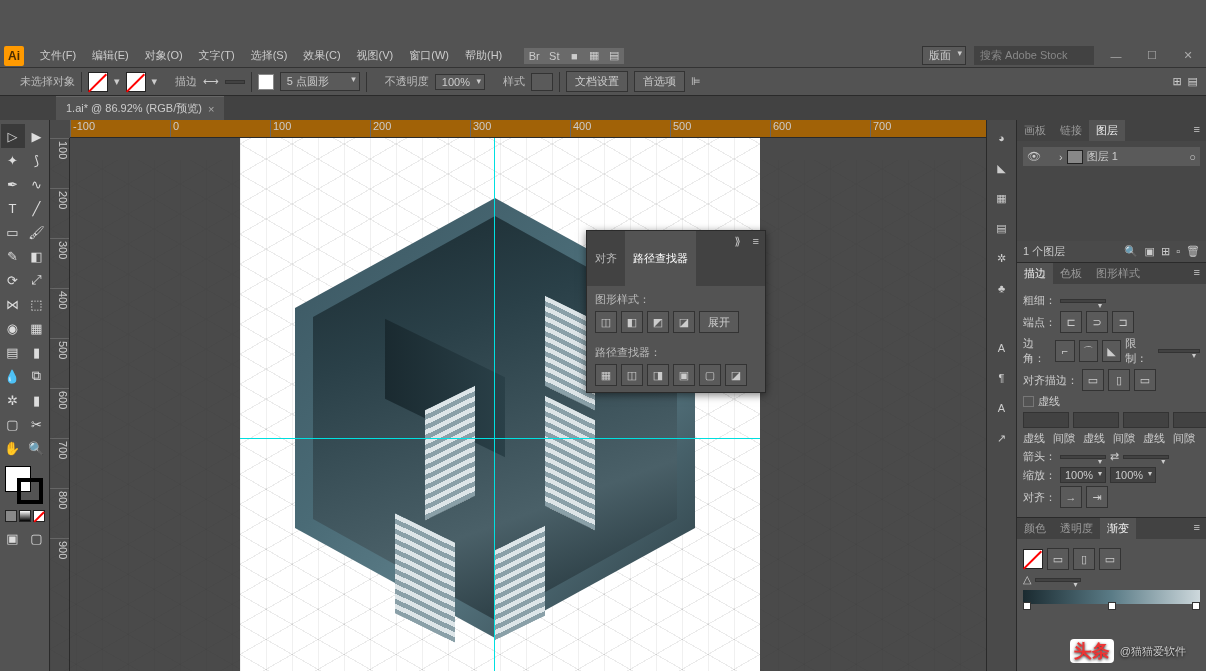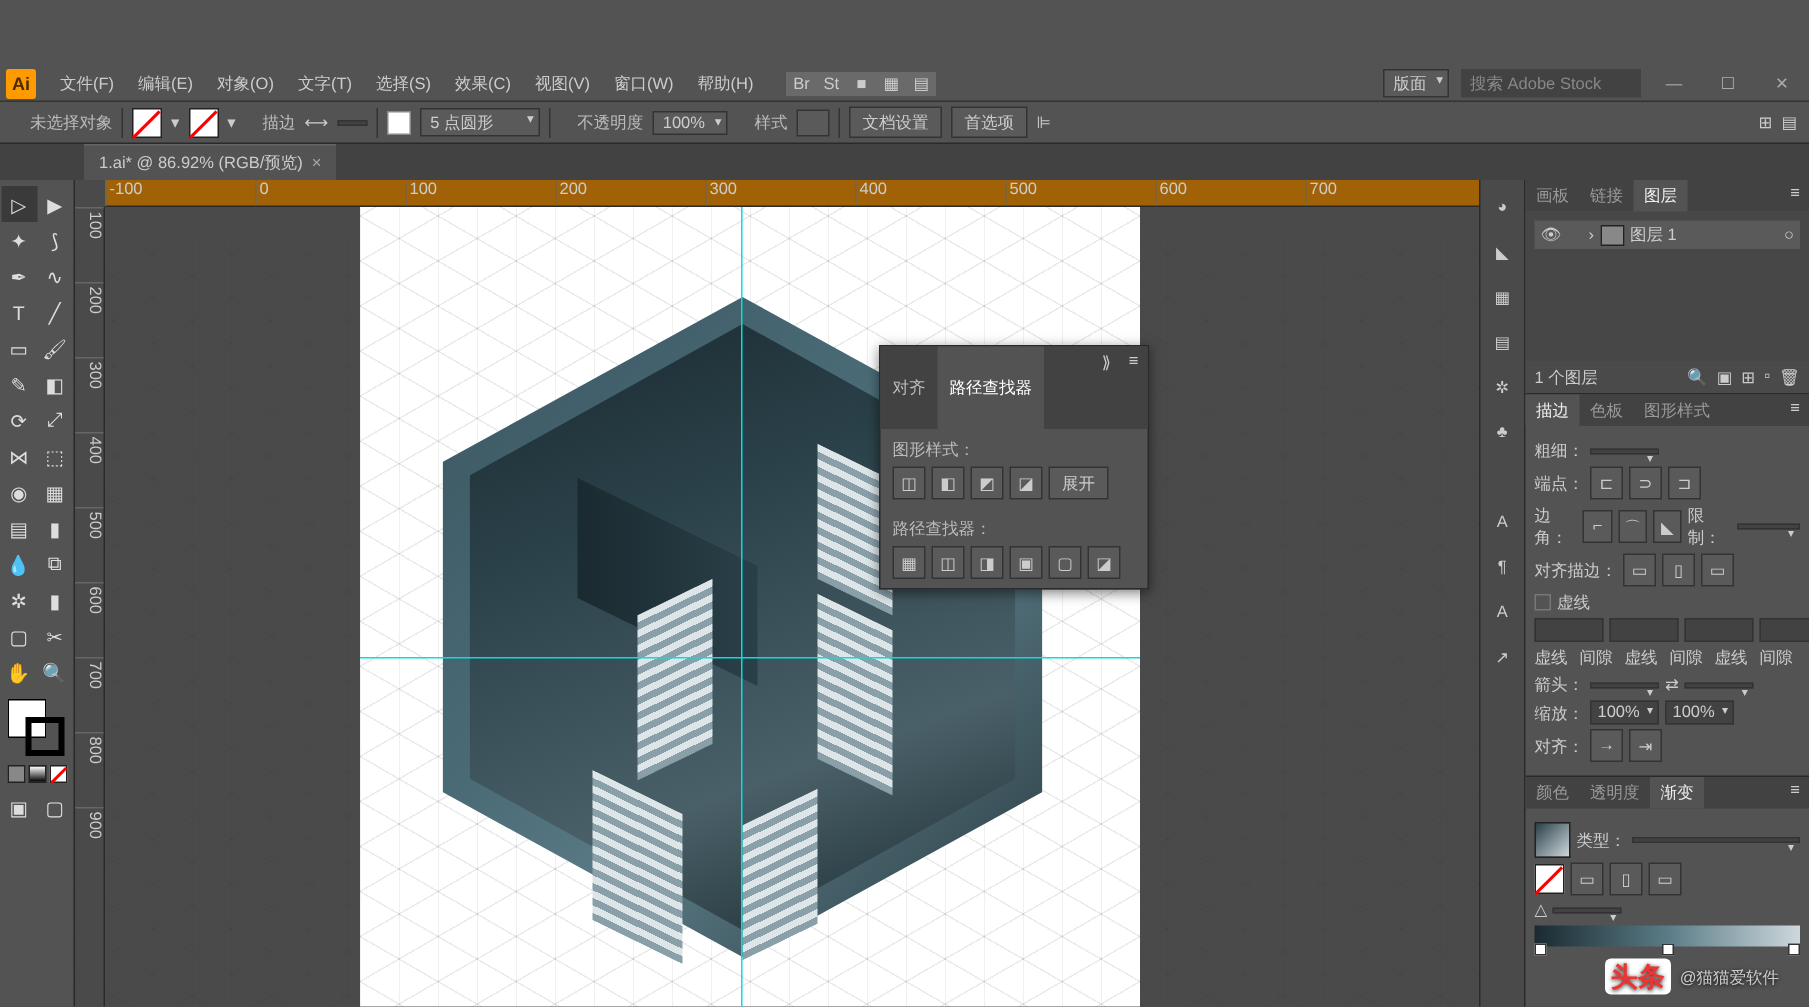--- a/index.html
+++ b/index.html
@@ -445,25 +445,20 @@
 
     <div class="panel" style="flex:1">
       <div class="panel-tabs">
         <div class="t">颜色</div>
         <div class="t">透明度</div>
         <div class="t active">渐变</div>
         <div style="margin-left:auto;padding:3px 6px">≡</div>
       </div>
       <div class="panel-body">
         <div class="prop-row">
-          <div style="width:24px;height:24px;background:linear-gradient(135deg,#2a4048,#cdd8dc);border:1px solid #222"></div>
-          <span>类型：</span>
-          <div class="dd" style="flex:1"></div>
-        </div>
-        <div class="prop-row">
           <div style="width:20px;height:20px;background:#fff;position:relative;border:1px solid #222">
               <div style="position:absolute;width:140%;height:2px;background:red;transform:rotate(-45deg);top:50%;left:-20%"></div>
             </div>
           <div class="sq-btn">▭</div>
           <div class="sq-btn">▯</div>
           <div class="sq-btn">▭</div>
         </div>
         <div class="prop-row">
             <span>△</span>
             <div class="dd"></div>

